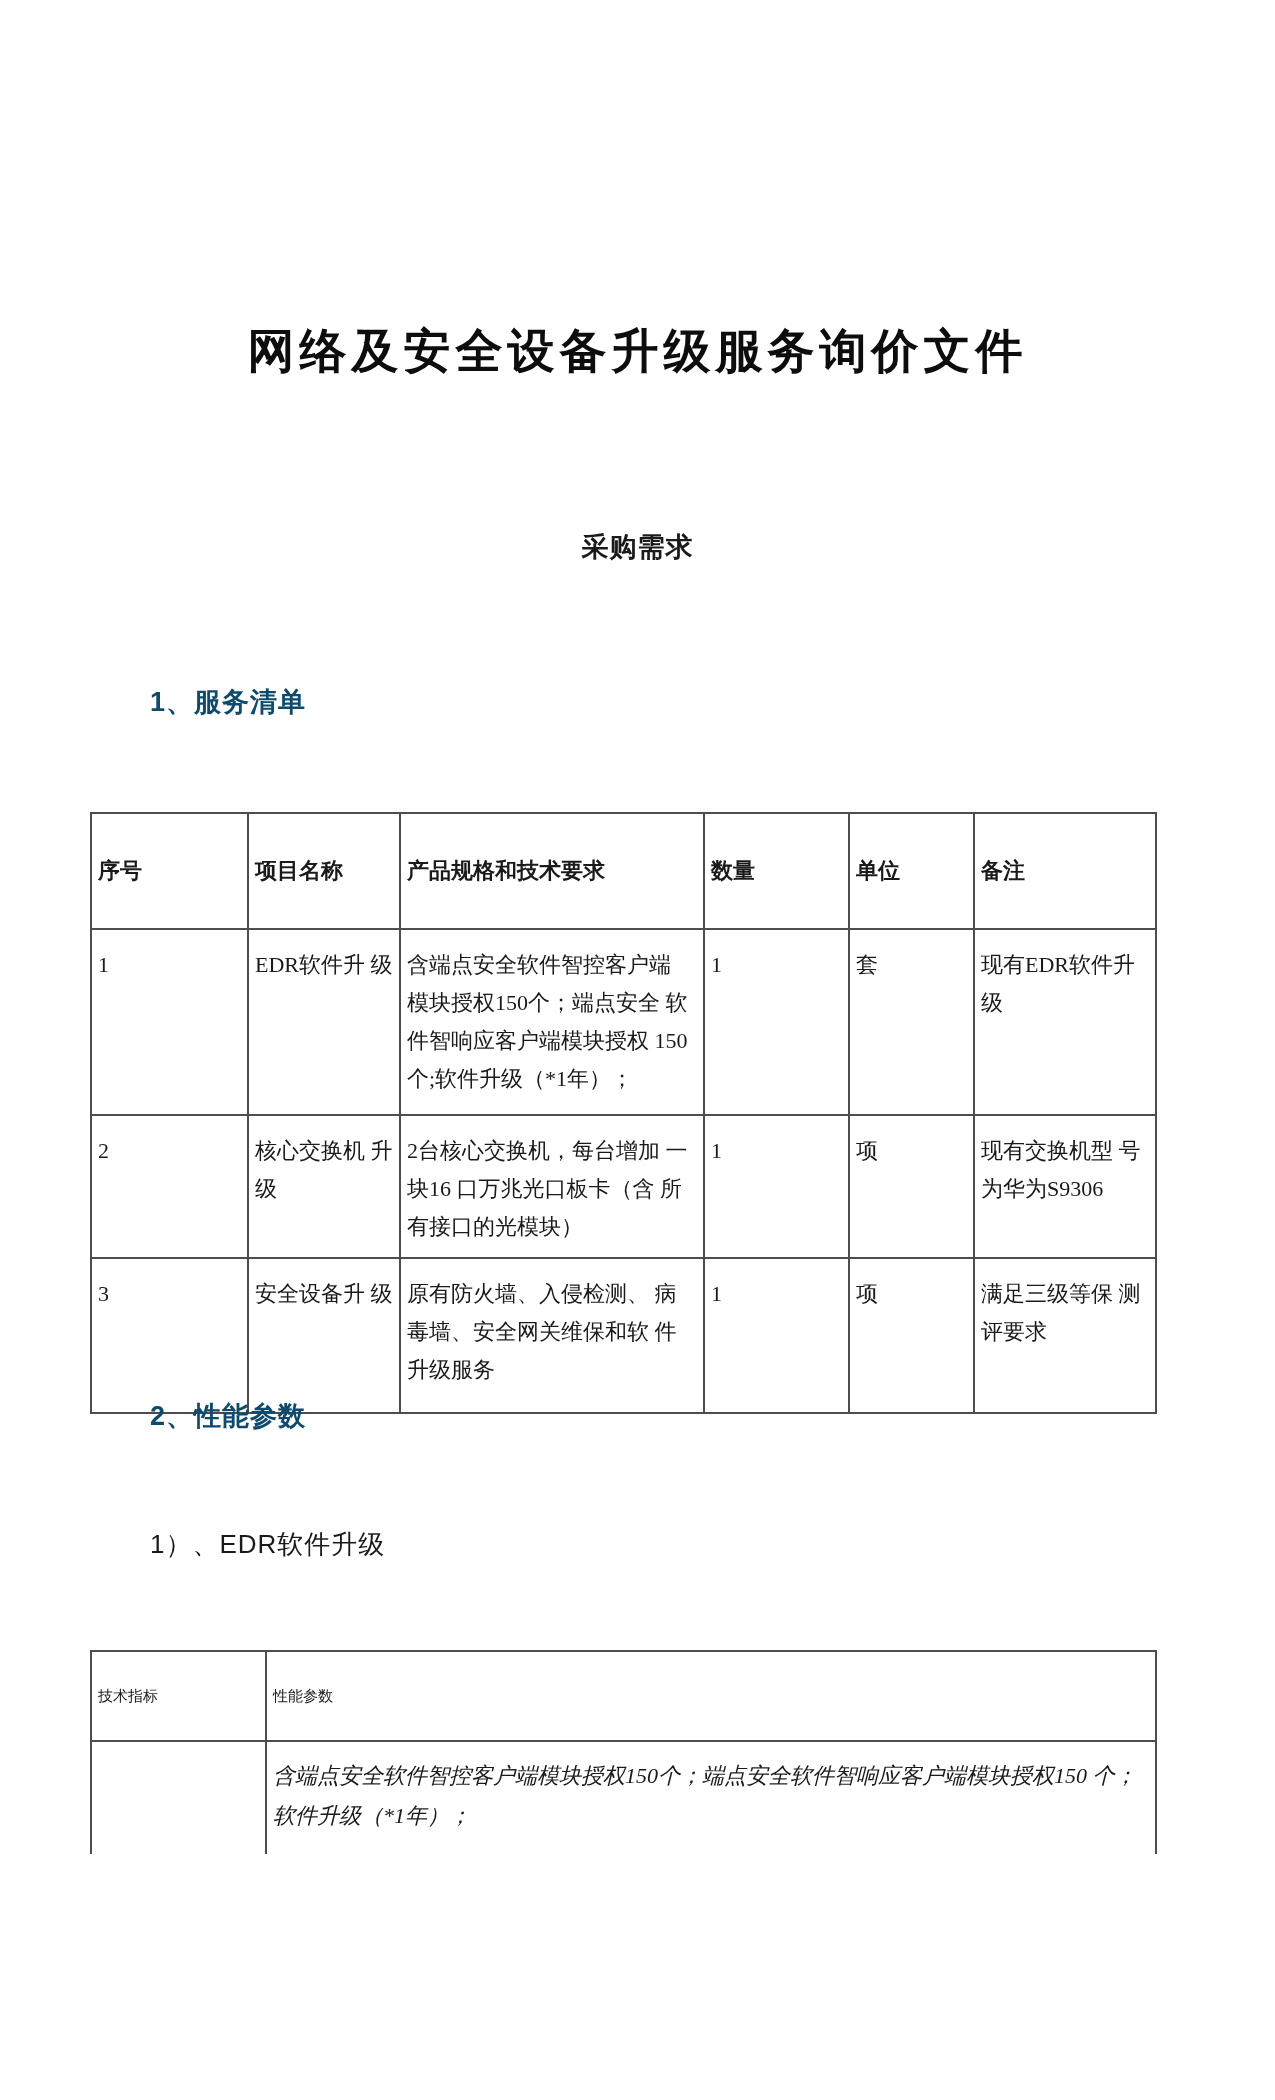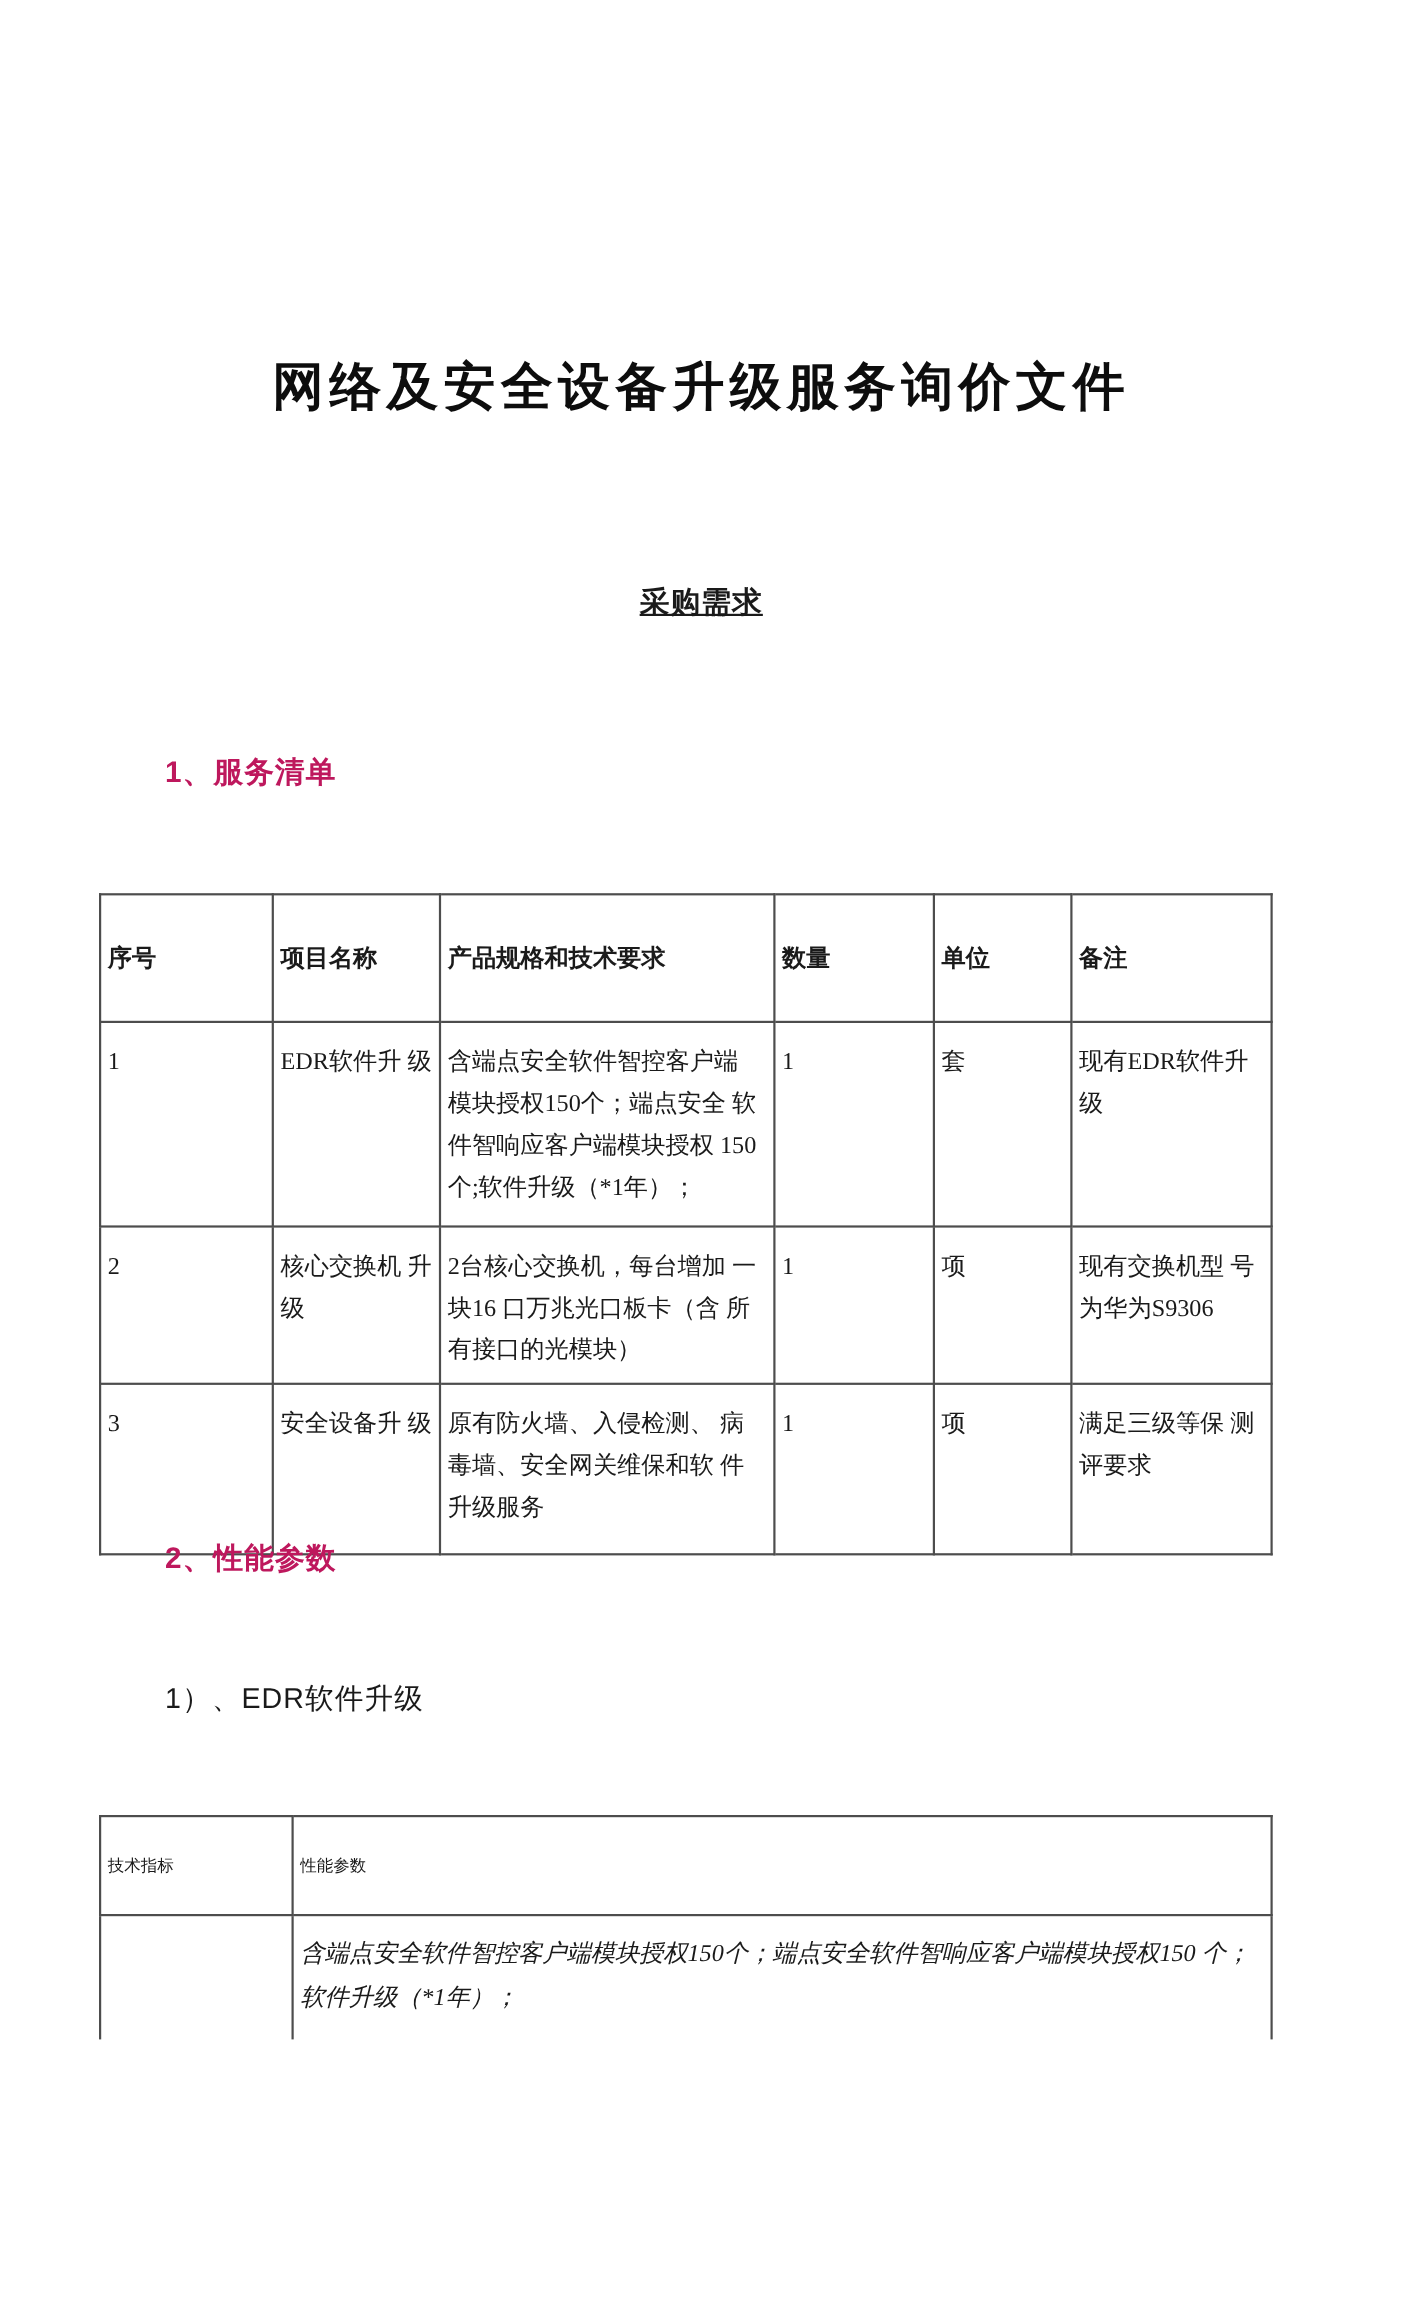--- a/index.html
+++ b/index.html
@@ -17,27 +17,27 @@
     position:absolute; top:320px; left:0; width:100%;
     margin:0; text-align:center;
     font-family:Liberation Mono, monospace;
     font-weight:bold; font-size:47px; letter-spacing:5px;
     color:#0d0d0d;
   }
   .doc-subtitle {
     position:absolute; top:529px; left:0; width:100%;
     text-align:center;
     font-family:"Liberation Sans","DejaVu Sans",sans-serif;
-    font-weight:bold; font-size:27px; letter-spacing:1px;text-decoration:underline;
+    font-weight:bold; font-size:27px; letter-spacing:1px;
   }
   .sec-heading {
     position:absolute; left:150px;
     font-family:"Liberation Sans","DejaVu Sans",sans-serif;
     font-weight:bold; font-size:27px; letter-spacing:1px;
-    color:#be185d;
+    color:#0c4a6e;
   }
   .sec1 { top:684px; }
   .sec2 { top:1398px;text-align:center; }
   .subsec-heading {
     position:absolute; left:150px; top:1527px;
     font-family:"Liberation Sans","DejaVu Sans",sans-serif;
     font-weight:normal; font-size:26px; letter-spacing:1px;
   }
 
   table {

